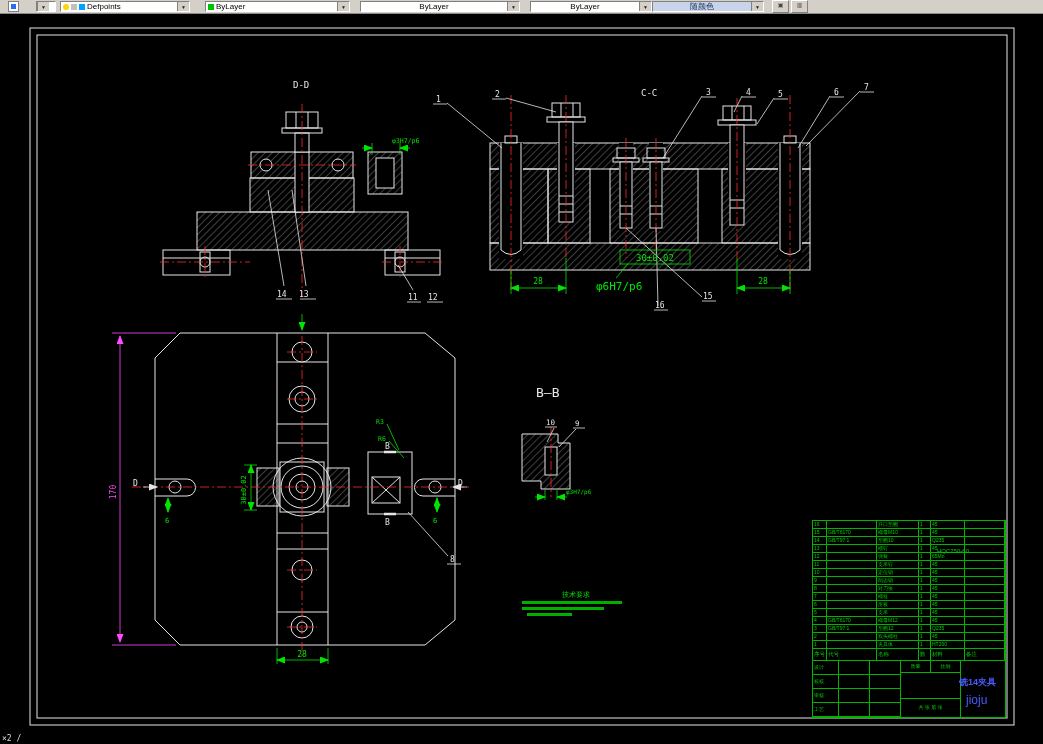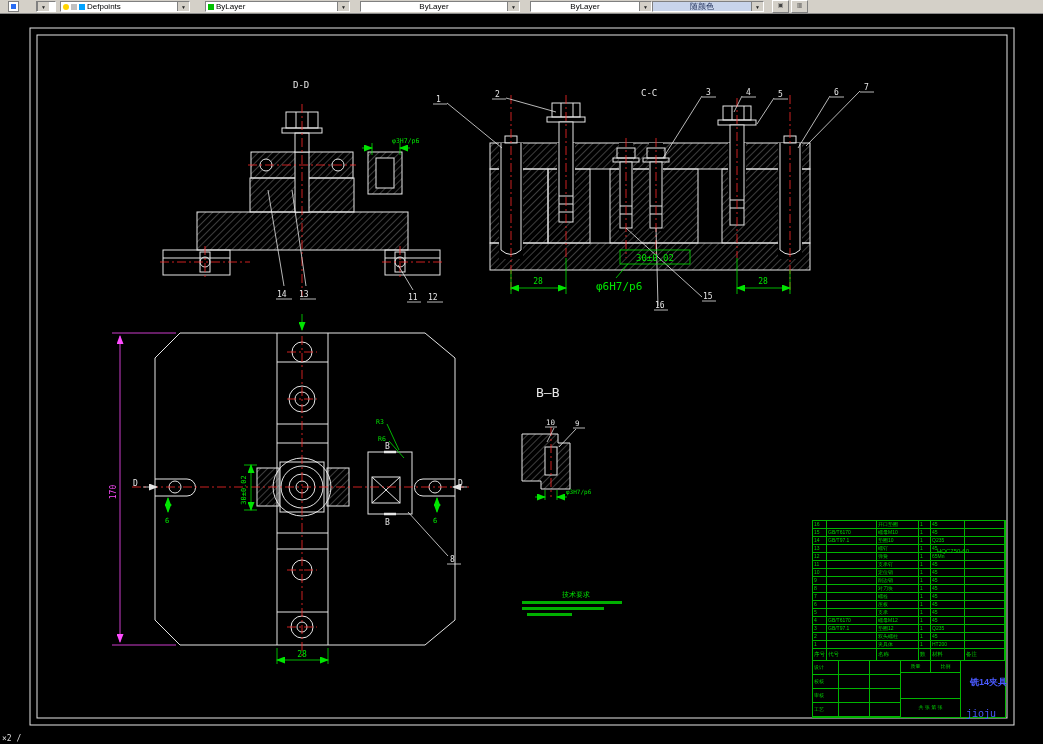--- a/index.html
+++ b/index.html
@@ -41,23 +41,23 @@
   .srow>div{border-right:1px solid #00b400;border-bottom:1px solid #00b400;font-size:5px;
             line-height:13px;padding-left:1px;box-sizing:border-box;overflow:hidden;}
   .tb-mid{position:absolute;left:88px;top:0;width:60px;height:56px;box-sizing:border-box;}
   .mid-top{display:grid;grid-template-columns:30px 30px;height:12px;}
   .mid-top>div{border-right:1px solid #00b400;border-bottom:1px solid #00b400;font-size:5px;
                line-height:11px;text-align:center;box-sizing:border-box;overflow:hidden;}
   .mid-body{height:26px;border-right:1px solid #00b400;border-bottom:1px solid #00b400;box-sizing:border-box;}
   .mid-sheet{height:18px;border-right:1px solid #00b400;font-size:5px;text-align:center;
              line-height:17px;box-sizing:border-box;overflow:hidden;}
   .tb-right{position:absolute;left:148px;top:0;width:44px;height:56px;}
-  .tb-title{position:absolute;left:-2px;top:15px;width:48px;text-align:right;color:#4a5aff;
+  .tb-title{position:absolute;left:-2px;top:15px;width:48px;text-align:left;color:#4a5aff;
             font-size:9px;font-weight:bold;white-space:nowrap;}
-  .tb-sub{position:absolute;left:5px;top:48px;color:#4a5aff;font-size:10px;font-family:Liberation Mono, monospace;}
+  .tb-sub{position:absolute;left:5px;top:32px;color:#4a5aff;font-size:12px;}
   .tb-dno{position:absolute;left:124px;top:27px;font-size:6px;color:#00d000;white-space:nowrap;}
   
   .statusbar{position:absolute;left:2px;bottom:1px;color:#ddd;z-index:8;
              font:8px "DejaVu Sans Mono",monospace;}
 </style>
 </head>
 <body>
 
 <div class="toolbar">
   <div class="tb-frag">

